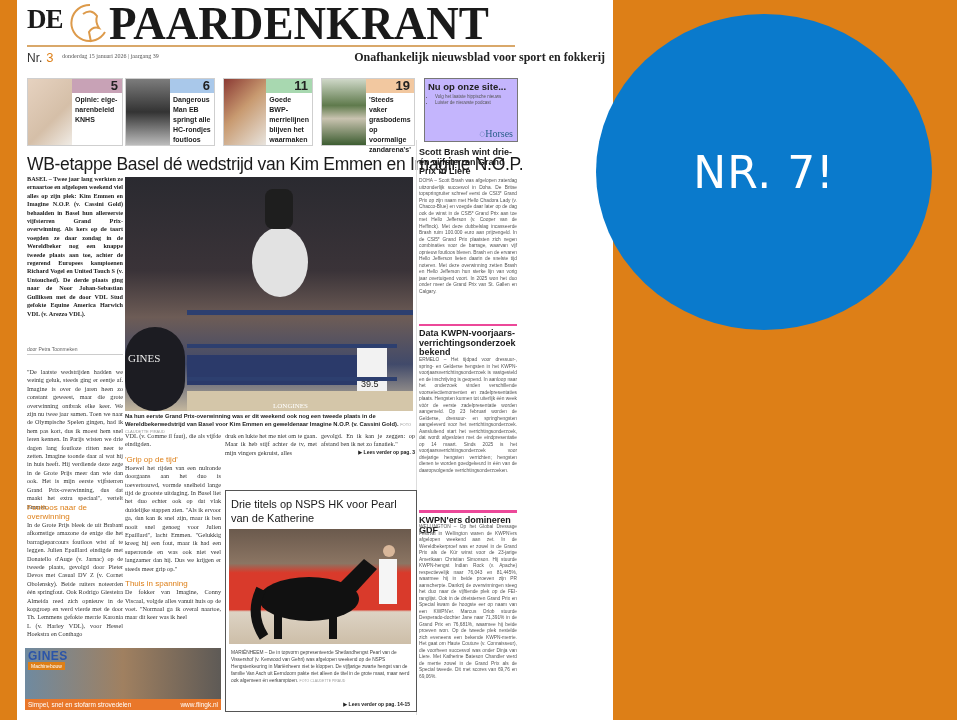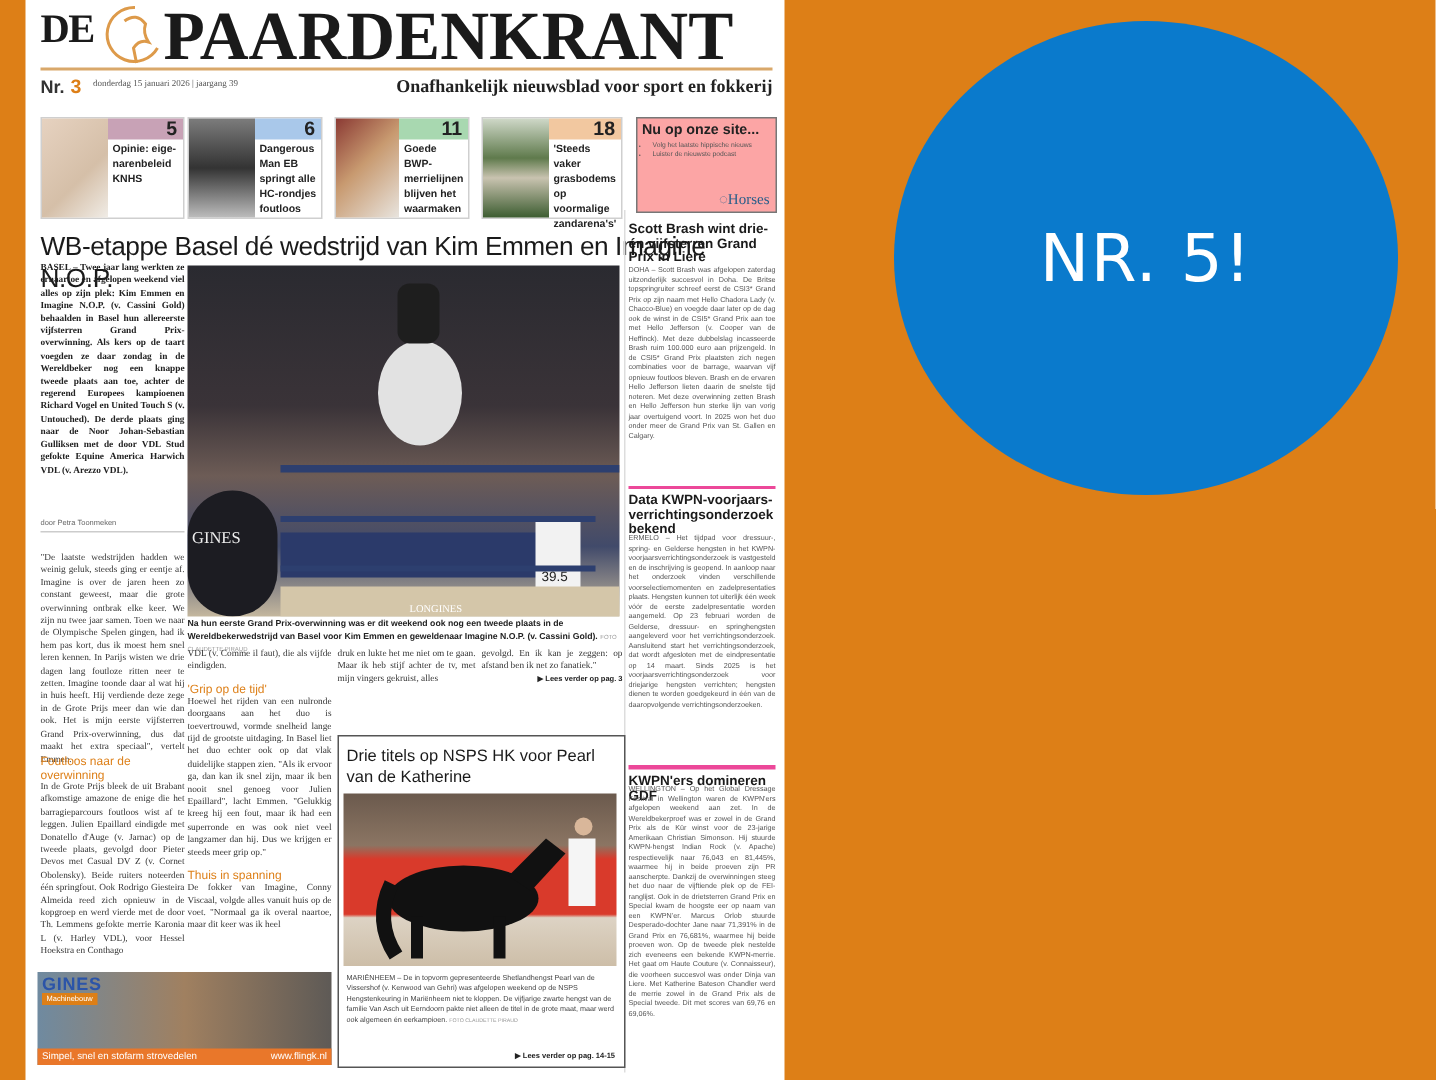--- a/index.html
+++ b/index.html
@@ -1,34 +1,34 @@
 <!DOCTYPE html>
 <html><head>
 <meta charset="utf-8">
 <style>
   html,body{margin:0;padding:0;}
   body{width:957px;height:720px;background:#dd7f17;position:relative;overflow:hidden;font-family:"Liberation Sans",sans-serif;}
-  .paper{position:absolute;left:17px;top:0;width:506px;height:720px;background:#ffffff;overflow:hidden;}
+  .paper{position:absolute;left:17px;top:0;width:596px;height:720px;background:#ffffff;overflow:hidden;}
   .abs{position:absolute;}
   
   .mast-de{left:10px;top:4px;font-family:"Liberation Serif",serif;font-weight:bold;font-size:27px;color:#1a1a1a;letter-spacing:-1px;}
   .mast-logo{left:52px;top:2px;width:42px;height:42px;}
   .mast-title{left:92px;top:-1px;font-family:"Liberation Serif",serif;font-weight:bold;font-size:46px;color:#1a1a1a;letter-spacing:0px;line-height:50px;transform:scaleX(0.98);transform-origin:left;}
   .mast-rule{left:10px;top:45px;width:488px;height:2px;background:#d9a86a;}
-  .mast-nr{left:10px;top:50px;font-size:12px;font-weight:bold;color:#333;text-align:center;}
+  .mast-nr{left:10px;top:50px;font-size:12px;font-weight:normal;color:#333;text-align:center;}
   .mast-nr .num{color:#dd7f17;margin-left:4px;font-size:13px;}
   .mast-date{left:45px;top:53px;font-family:"Liberation Serif",serif;font-size:6px;color:#555;}
   .mast-tag{right:8px;top:50px;font-family:"Liberation Serif",serif;font-weight:bold;font-size:12px;color:#222;}
   
   .teaser{top:78px;height:66px;border:1px solid #cfcfcf;background:#fff;display:flex;}
   .teaser .img{width:44px;height:66px;}
   .teaser .body{flex:1;display:flex;flex-direction:column;}
   .teaser .pg{height:14px;text-align:right;padding-right:4px;font-weight:bold;font-size:13px;color:#222;line-height:14px;}
   .teaser .txt{font-size:7px;font-weight:bold;line-height:10px;color:#222;padding:2px 3px;}
-  .site-box{left:407px;top:78px;width:92px;height:62px;border:1px solid #777;background:#fca5a5;}
+  .site-box{left:407px;top:78px;width:92px;height:62px;border:1px solid #777;background:#c4b5fd;}
   .site-box .ttl{font-size:9.5px;font-weight:bold;color:#222;padding:2px 3px;}
   .site-box ul{margin:0;padding:0 0 0 10px;font-size:4.5px;color:#555;line-height:6px;}
   .site-box .logo{position:absolute;right:4px;bottom:2px;font-family:"Liberation Serif",serif;font-size:10px;color:#2a5e8a;}
   
   .headline{left:10px;top:154px;font-size:17.5px;color:#1a1a1a;letter-spacing:-0.3px;}
   .col-text{font-family:"Liberation Serif",serif;font-size:6.2px;line-height:8.4px;color:#333;text-align:justify;}
   .lead{left:10px;top:175px;width:96px;font-weight:bold;color:#222;}
   .byline{left:10px;top:346px;width:96px;font-size:5px;color:#666;border-bottom:1px solid #ccc;padding-bottom:2px;}
   .quote{left:10px;top:368px;width:96px;}
   .sub-orange{font-family:"Liberation Sans",sans-serif;color:#dd7f17;font-size:8px;line-height:9px;}
@@ -85,21 +85,21 @@
   <div class="abs teaser" style="left:206px;width:88px;">
     <div class="img" style="background:linear-gradient(135deg,#8b3a34,#c89a70 45%,#e8e4de);"></div>
     <div class="body">
       <div class="pg" style="background:#a8d8b0;">11</div>
       <div class="txt">Goede BWP-merrielijnen blijven het waarmaken</div>
     </div>
   </div>
   <div class="abs teaser" style="left:304px;width:92px;">
     <div class="img" style="background:linear-gradient(180deg,#cfd8c8,#5f7a4c 40%,#c9c3b0 60%,#3d5d31);"></div>
     <div class="body">
-      <div class="pg" style="background:#f2c8a0;">18</div>
+      <div class="pg" style="background:#f2c8a0;">19</div>
       <div class="txt">'Steeds vaker grasbodems op voormalige zandarena's'</div>
     </div>
   </div>
   <div class="abs site-box">
     <div class="ttl">Nu op onze site...</div>
     <ul>
       <li>Volg het laatste hippische nieuws</li>
       <li>Luister de nieuwste podcast</li>
     </ul>
     <div class="logo"><span>◌</span><span>Horses</span></div>
@@ -180,14 +180,14 @@
     <div class="brand">GINES</div>
     <div class="sub">Machinebouw</div>
     <div class="bar">
       <span>Simpel, snel en stofarm strovedelen</span>
       <span>www.flingk.nl</span>
     </div>
   </div>
 </div>
 
 <div class="circle">
-  <span>NR. 5!</span>
+  <span>NR. 7!</span>
 </div>
 
 </body></html>

